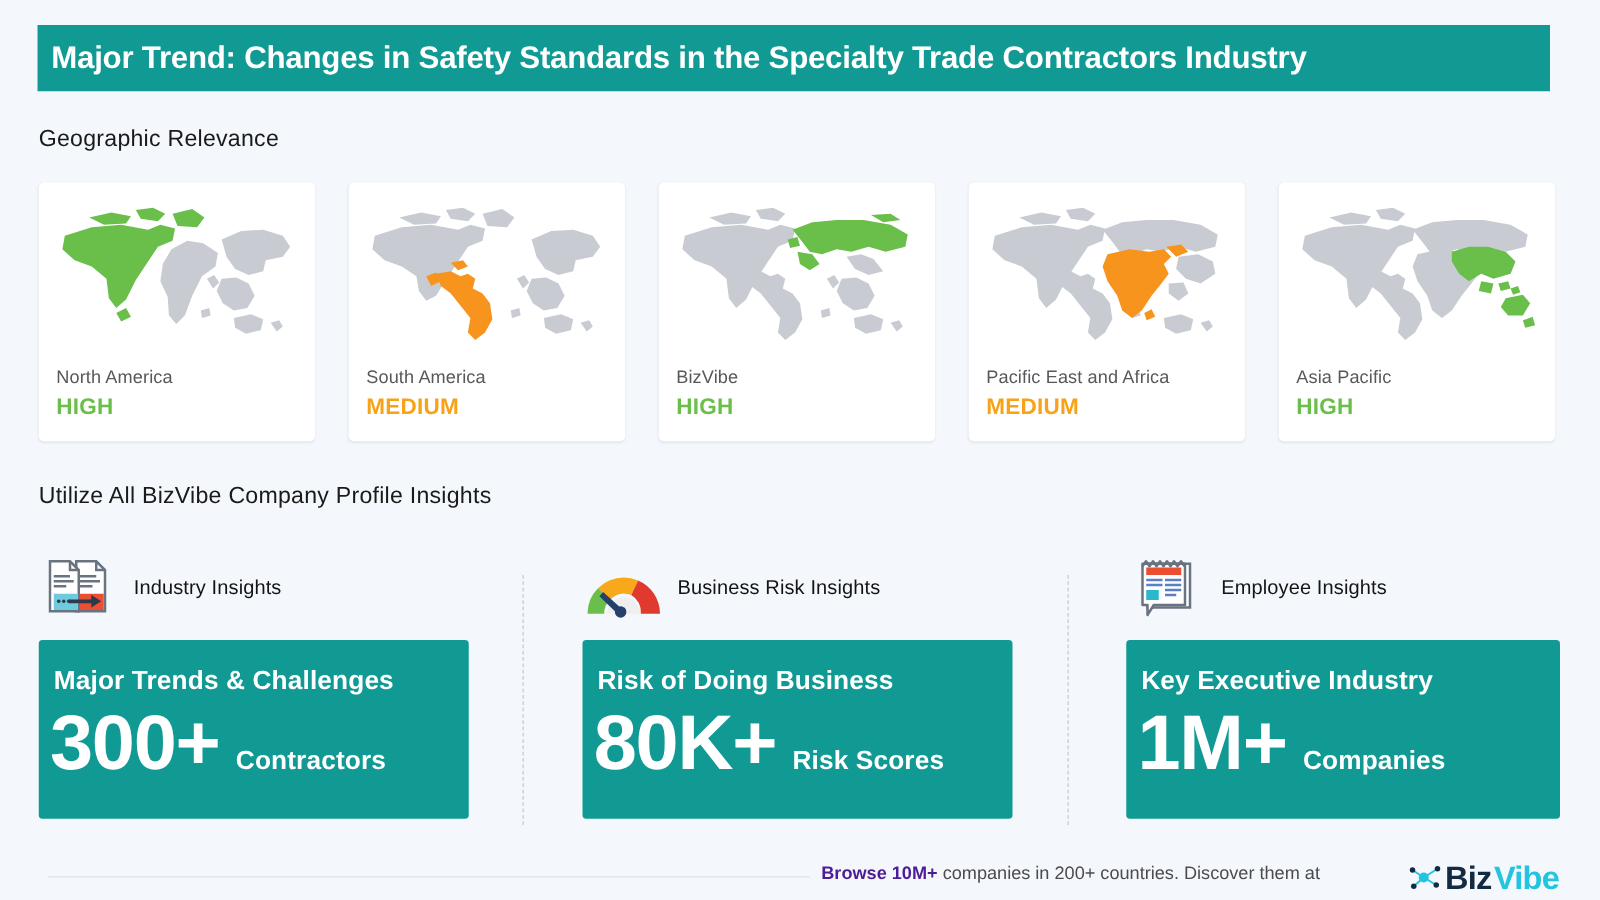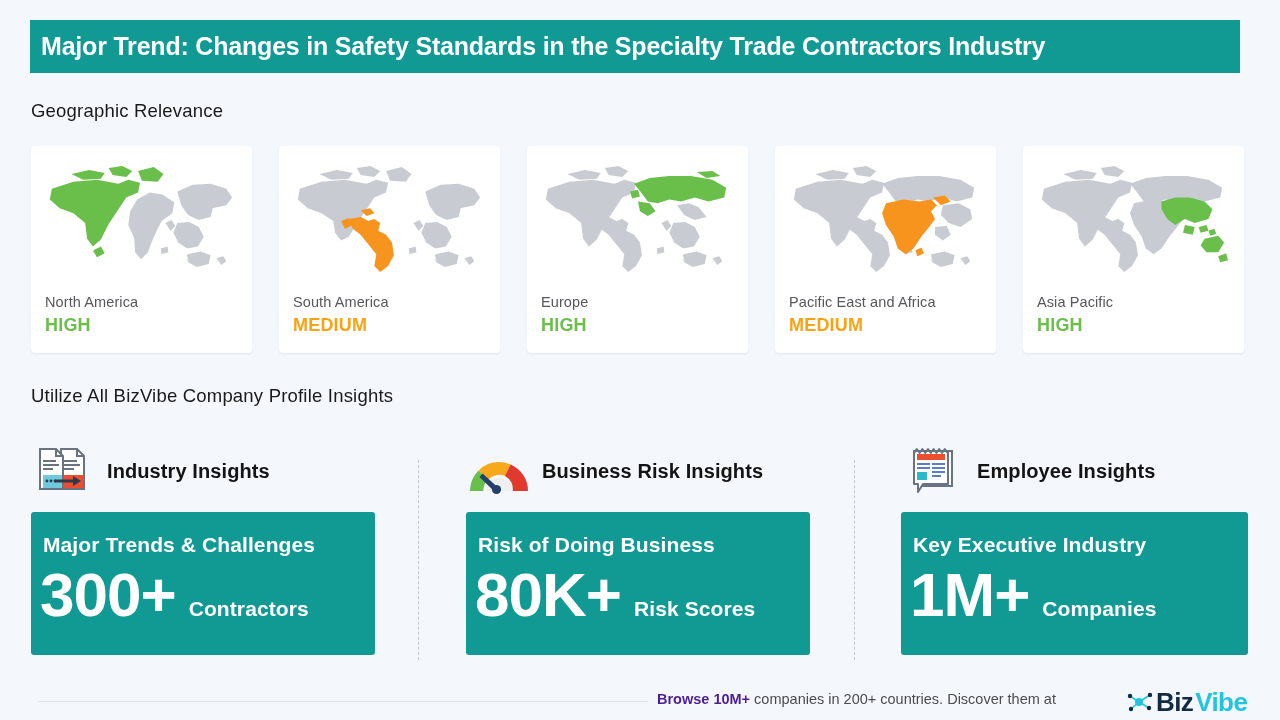--- a/index.html
+++ b/index.html
@@ -79,21 +79,21 @@
   #col-industry { left: 31px; }
   #col-risk     { left: 466px; }
   #col-employee { left: 901px; }
 
   .insight-head {
     display: flex; align-items: center; height: 62px;
   }
   .insight-icon { width: 66px; height: 56px; flex: 0 0 66px; }
   .insight-icon svg { width: 100%; height: 100%; display: block; }
   .insight-title {
-    font-size: 20px; font-weight: bold; color: #141414;
+    font-size: 16px; font-weight: normal; color: #141414;
     letter-spacing: 0.1px; margin-left: 10px; white-space: nowrap;
   }
 
   .stat-box {
     margin-top: 10px;
     width: 344px; height: 143px;
     background: #119a94;
     border-radius: 3px;
     position: relative;
     color: #ffffff;
@@ -229,21 +229,21 @@
             <path d="M140 44 L152 42 L162 46 L170 56 L158 59 L147 54 Z"></path>
           </g>
           <g fill="#6abf4b">
             <path d="M96 22 L112 16 L132 14 L154 14 L176 18 L190 26 L188 36 L172 40 L158 36 L144 40 L132 38 L120 42 L110 40 L104 32 Z"></path>
             <path d="M100 40 L112 42 L118 50 L110 55 L102 50 Z"></path>
             <path d="M92 30 L100 28 L102 35 L94 37 Z"></path>
             <path d="M160 10 L176 9 L184 14 L170 16 Z"></path>
           </g>
         </svg>
       </div>
-      <div class="geo-label">Europe</div>
+      <div class="geo-label">BizVibe</div>
       <div class="geo-value v-high">HIGH</div>
     </div>
 
     <div class="geo-card">
       <div class="geo-map">
         <svg viewBox="0 0 200 120">
           <g fill="#c8ccd2">
             <path d="M8 27 L30 20 L54 18 L76 22 L86 18 L98 21 L96 31 L84 36 L76 48 L66 63 L58 79 L50 86 L44 78 L42 62 L30 52 L16 47 L6 38 Z"></path>
             <path d="M28 12 L46 8 L62 11 L58 17 L40 18 Z"></path>
             <path d="M66 6 L80 4 L90 9 L84 15 L70 13 Z"></path>

